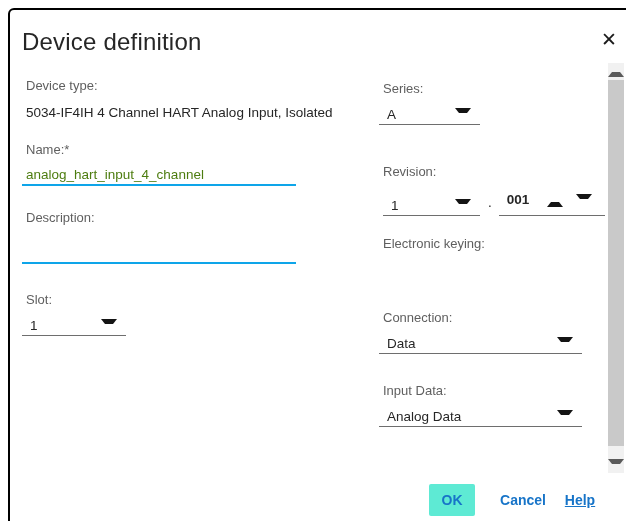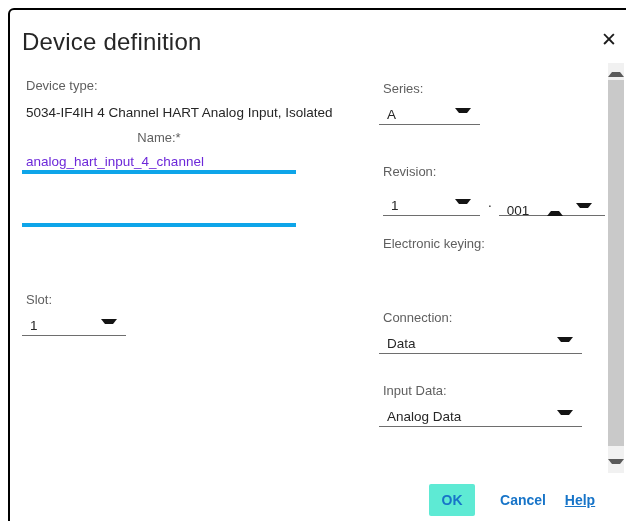--- a/index.html
+++ b/index.html
@@ -35,22 +35,22 @@
     font-size: 13px; color: #5f5f5f; margin-bottom: 4px;
     white-space: nowrap;
   }
 
   .static-value {
     font-size: 13.5px; color: #262626; white-space: nowrap;
   }
 
   .textinput {
     height: 21px;
-    border-bottom: 4px solid #0ea5e9;
-    font-size: 13.5px; color: #6d28d9;
+    border-bottom: 2px solid #0ea5e9;
+    font-size: 13.5px; color: #4d7c0f;
     display: flex; align-items: center;
     white-space: nowrap;
     cursor: text;
   }
 
   .dropdown {
     height: 21px;
     border-bottom: 1px solid #6e6e6e;
     display: flex; align-items: center; justify-content: space-between;
     font-size: 13.5px; color: #262626;
@@ -65,22 +65,22 @@
   }
 
   .rev-row { display: flex; align-items: flex-end; }
   .rev-sep {
     font-size: 13.5px; color: #262626;
     margin: 0 3px 2px 4px;
   }
   .spinner {
     height: 21px;
     border-bottom: 1px solid #6e6e6e;
-    display: flex; align-items: flex-start; justify-content: space-between;
-    font-size: 13.5px; color: #262626;
+    display: flex; align-items: flex-end; justify-content: space-between;
+    font-size: 13.5px; color: #262626; font-weight: bold;
   }
   .spin-arrows { display: flex; align-items: center; gap: 13px; margin-right: 5px; }
   .tri-up {
     width: 0; height: 0;
     border-left: 4.5px solid transparent;
     border-right: 4.5px solid transparent;
     border-bottom: 5.5px solid #141414;
     cursor: pointer;
   }
   .tri-down {
@@ -143,26 +143,27 @@
 
   <div class="title">Device definition</div>
 
   <div class="close-btn">✕</div>
 
   <div class="group" style="left:8px; top:60px;">
     <div class="label">Device type:</div>
     <div class="static-value">5034-IF4IH 4 Channel HART Analog Input, Isolated</div>
   </div>
 
-  <div class="group" style="left:8px; top:112px;text-align:center;">
+  <div class="group" style="left:8px; top:124px;">
     <div class="label">Name:*</div>
     <div class="textinput" style="width:274px;">analog_hart_input_4_channel</div>
   </div>
 
   <div class="group" style="left:8px; top:192px;">
+    <div class="label" style="margin-bottom:14px;">Description:</div>
     <div class="textinput" style="width:274px;"></div>
   </div>
 
   <div class="group" style="left:8px; top:274px;">
     <div class="label">Slot:</div>
     <div class="dropdown" style="width:104px;">
       <span>1</span>
       <span class="dd-arrow"></span>
     </div>
   </div>

